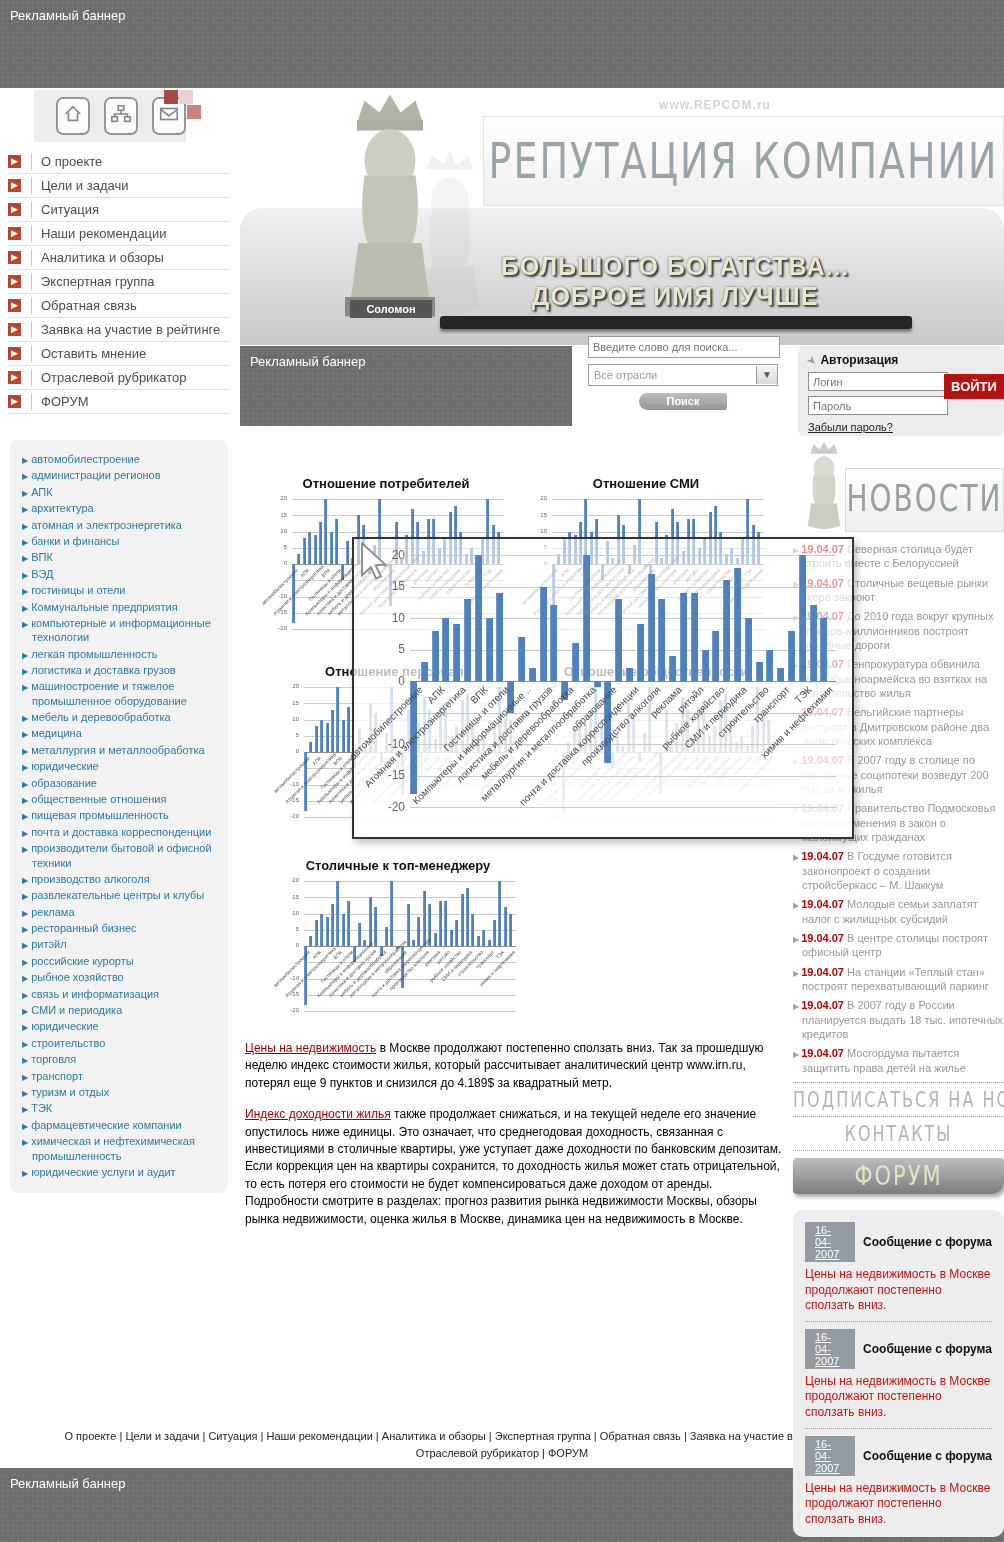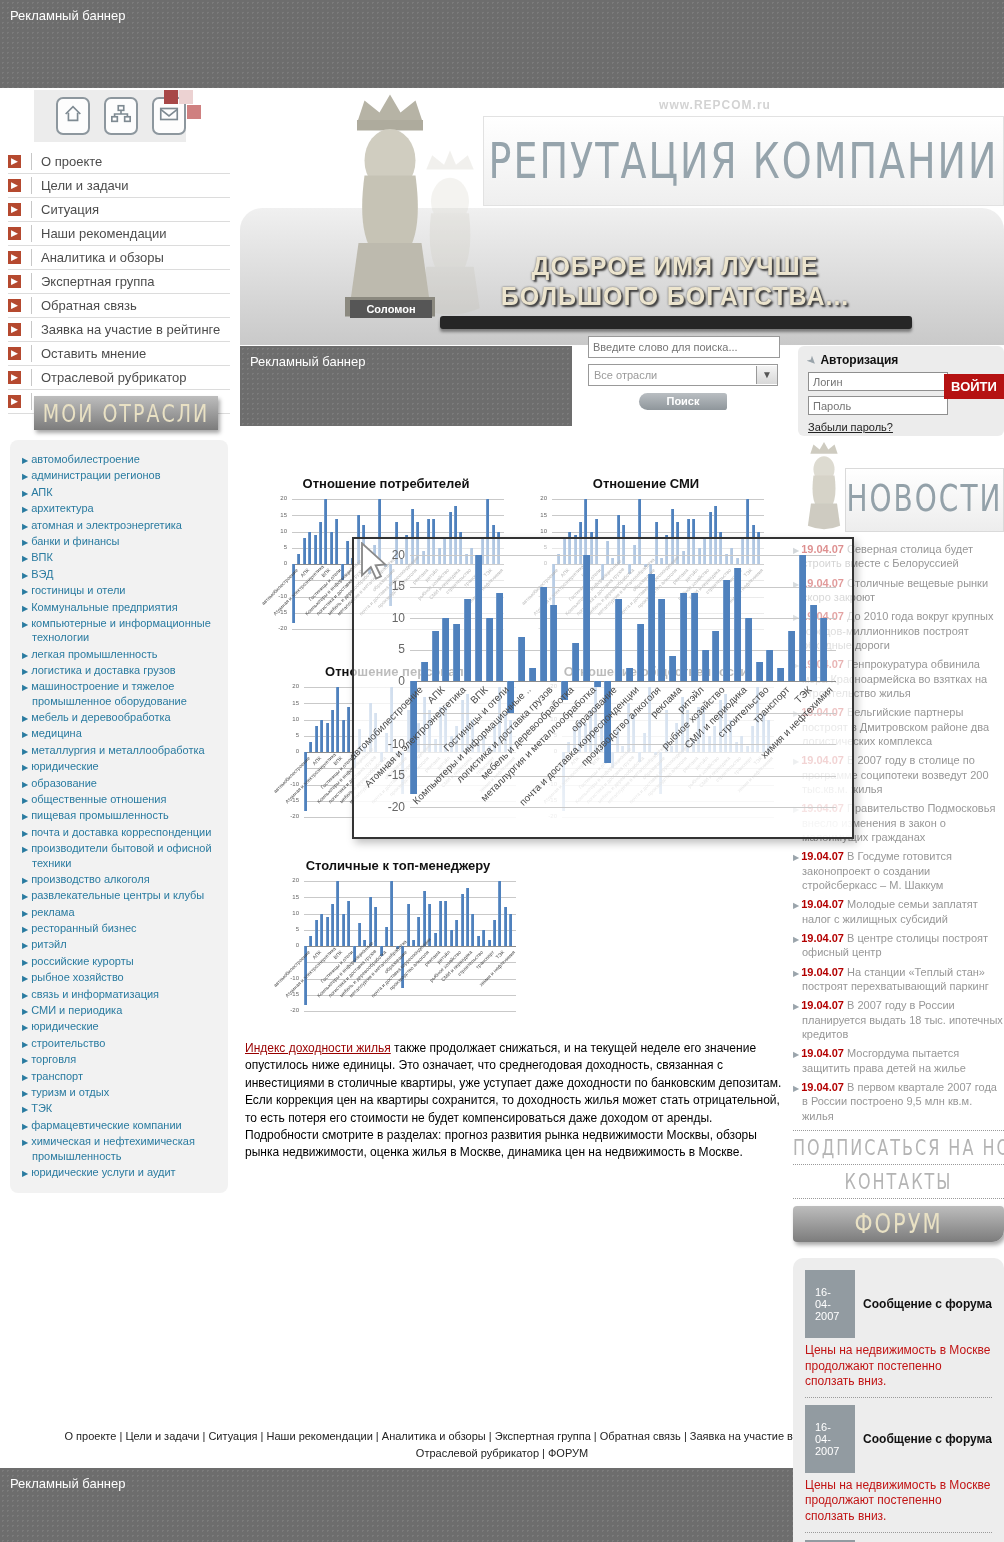--- a/index.html
+++ b/index.html
@@ -84,21 +84,21 @@
   .news-title-panel{position:absolute;left:52px;top:28px;right:0;height:62px;background:linear-gradient(#ffffff,#ededed);border:1px solid #dadada;text-align:center;}
   .news-title{color:#93a1a9;font-size:28px;line-height:60px;}
   .news-item{font-size:11px;line-height:1.3;color:#979797;margin:0 0 5px;padding-left:9px;text-indent:-9px;cursor:pointer;}
   .news-item .arr{color:#9aa4ab;font-size:8px;margin-right:2px;}
   .news-item b{color:#b30000;}
   .dotline{border-top:1px dotted #9a9a9a;margin:7px 0;}
   .mini-head{text-align:center;color:#b4b4b4;font-size:16px;white-space:nowrap;}
   #forum-banner{height:36px;line-height:36px;text-align:center;font-size:21px;margin-top:6px;border-radius:4px 4px 12px 4px;}
   #forum-box{margin-top:16px;background:#ededed;border-radius:10px;padding:10px 12px;box-sizing:border-box;}
   .fmsg .head{display:flex;align-items:center;gap:8px;margin-top:2px;}
-  .fbadge{background:#929ba1;color:#fff;font-size:11px;padding:16px 10px;}
+  .fbadge{background:#929ba1;color:#fff;font-size:11px;padding:2px 10px;text-decoration:underline;}
   .ftitle{font-size:12px;font-weight:bold;color:#111;white-space:nowrap;}
   .ftext{color:#c11414;font-size:12px;line-height:1.3;margin-top:5px;}
 
   
   #footer-links{height:48px;text-align:center;font-size:11px;color:#222;padding-top:10px;box-sizing:border-box;}
   #footer-links a{color:#222;text-decoration:none;cursor:pointer;}
   #footer-links .row{margin-bottom:5px;}
 </style>
 </head>
 <body>
@@ -175,23 +175,20 @@
         </div>
         <div class="menu-item">
           <span class="menu-bullet">▶</span>
           <span class="menu-label">Отраслевой рубрикатор</span>
         </div>
         <div class="menu-item">
           <span class="menu-bullet">▶</span>
           <span class="menu-label">ФОРУМ</span>
         </div>
       </div>
-    <div id="my-industries" class="side-banner">
-      <span class="stencil">МОИ ОТРАСЛИ</span>
-    </div>
     <div id="industries-box">
         <div class="ind-item"><span class="arr">▶</span><span>автомобилестроение</span></div>
         <div class="ind-item"><span class="arr">▶</span><span>администрации регионов</span></div>
         <div class="ind-item"><span class="arr">▶</span><span>АПК</span></div>
         <div class="ind-item"><span class="arr">▶</span><span>архитектура</span></div>
         <div class="ind-item"><span class="arr">▶</span><span>атомная и электроэнергетика</span></div>
         <div class="ind-item"><span class="arr">▶</span><span>банки и финансы</span></div>
         <div class="ind-item"><span class="arr">▶</span><span>ВПК</span></div>
         <div class="ind-item"><span class="arr">▶</span><span>ВЭД</span></div>
         <div class="ind-item"><span class="arr">▶</span><span>гостиницы и отели</span></div>
@@ -249,22 +246,22 @@
         <polygon points="28,20 33,5 43,13 50,1 57,13 67,5 72,20" fill="#b6b3a5"></polygon>
         <rect x="28" y="18" width="44" height="7" fill="#aeab9d"></rect>
         <ellipse cx="50" cy="45" rx="17" ry="21" fill="#d0cdc0"></ellipse>
         <path d="M33,55 Q28,92 39,107 Q50,118 61,107 Q72,92 67,55 Z" fill="#c6c3b5"></path>
         <path d="M29,100 L24,136 Q50,147 76,136 L71,100 Z" fill="#bdbaae"></path>
         <rect x="20" y="136" width="60" height="13" fill="#8b897f"></rect>
       </svg>
     </div>
     <div class="solomon-badge">Соломон</div>
     <div class="slogan">
+      <div>БОЛЬШОГО БОГАТСТВА...</div>
       <div>ДОБРОЕ ИМЯ ЛУЧШЕ</div>
-      <div>БОЛЬШОГО БОГАТСТВА...</div>
     </div>
     <div class="slab"></div>
   </div>
 
   <div id="ad-placeholder" class="banner">
     <span class="lbl">Рекламный баннер</span>
   </div>
 
   <div id="search">
     <input class="search-input" placeholder="Введите слово для поиска..." style="">
@@ -773,20 +770,21 @@
             <span class="xlab" style="left: 240.6px; top: 145px; width: 168px; font-size: 10px;">строительство</span>
             <span class="xlab" style="left: 262.2px; top: 145px; width: 168px; font-size: 10px;">транспорт</span>
             <span class="xlab" style="left: 283.8px; top: 145px; width: 168px; font-size: 10px;">ТЭК</span>
             <span class="xlab" style="left: 305.4px; top: 145px; width: 168px; font-size: 10px;">химия и нефтехимия</span>
           </div>
         </div>
     </div>
   </div>
 
   <div id="article">
+    <p><a>Цены на недвижимость</a><span> в Москве продолжают постепенно сползать вниз. Так за прошедшую неделю индекс стоимости жилья, который рассчитывает аналитический центр www.irn.ru, потерял еще 9 пунктов и снизился до 4.189$ за квадратный метр.</span></p>
     <p><a>Индекс доходности жилья</a><span> также продолжает снижаться, и на текущей неделе его значение опустилось ниже единицы. Это означает, что среднегодовая доходность, связанная с инвестициями в столичные квартиры, уже уступает даже доходности по банковским депозитам. Если коррекция цен на квартиры сохранится, то доходность жилья может стать отрицательной, то есть потеря его стоимости не будет компенсироваться даже доходом от аренды. Подробности смотрите в разделах: прогноз развития рынка недвижимости Москвы, обзоры рынка недвижимости, оценка жилья в Москве, динамика цен на недвижимость в Москве.</span></p>
   </div>
 
   <div id="news-col">
     <div class="news-header">
       <span class="news-statue">
         <svg width="62" height="102" viewBox="0 0 100 160">
             <polygon points="28,20 33,5 43,13 50,1 57,13 67,5 72,20" fill="#c6c3b6"></polygon>
             <ellipse cx="50" cy="45" rx="17" ry="21" fill="#d8d5c9"></ellipse>
             <path d="M33,55 Q28,92 39,107 Q50,118 61,107 Q72,92 67,55 Z" fill="#cfccbf"></path>
@@ -804,21 +802,20 @@
         <div class="news-item"><span class="arr">▶</span><b>19.04.07 </b><span>Генпрокуратура обвинила мэра Красноармейска во взятках на строительство жилья</span></div>
         <div class="news-item"><span class="arr">▶</span><b>19.04.07 </b><span>Бельгийские партнеры построят в Дмитровском районе два логистических комплекса</span></div>
         <div class="news-item"><span class="arr">▶</span><b>19.04.07 </b><span>В 2007 году в столице по программе соципотеки возведут 200 тыс.кв.м. жилья</span></div>
         <div class="news-item"><span class="arr">▶</span><b>19.04.07 </b><span>Правительство Подмосковья внесло изменения в закон о малоимущих гражданах</span></div>
         <div class="news-item"><span class="arr">▶</span><b>19.04.07 </b><span>В Госдуме готовится законопроект о создании стройсберкасс – М. Шаккум</span></div>
         <div class="news-item"><span class="arr">▶</span><b>19.04.07 </b><span>Молодые семьи заплатят налог с жилищных субсидий</span></div>
         <div class="news-item"><span class="arr">▶</span><b>19.04.07 </b><span>В центре столицы построят офисный центр</span></div>
         <div class="news-item"><span class="arr">▶</span><b>19.04.07 </b><span>На станции «Теплый стан» построят перехватывающий паркинг</span></div>
         <div class="news-item"><span class="arr">▶</span><b>19.04.07 </b><span>В 2007 году в России планируется выдать 18 тыс. ипотечных кредитов</span></div>
         <div class="news-item"><span class="arr">▶</span><b>19.04.07 </b><span>Мосгордума пытается защитить права детей на жилье</span></div>
-        <div class="news-item"><span class="arr">▶</span><b>19.04.07 </b><span>В первом квартале 2007 года в России построено 9,5 млн кв.м. жилья</span></div>
       </div>
     <div class="dotline"></div>
     <div class="mini-head"><span class="stencil">ПОДПИСАТЬСЯ НА НОВОСТИ</span></div>
     <div class="dotline"></div>
     <div class="mini-head"><span class="stencil">КОНТАКТЫ</span></div>
     <div class="dotline"></div>
     <div id="forum-banner" class="side-banner">
       <span class="stencil">ФОРУМ</span>
     </div>
     <div id="forum-box">

